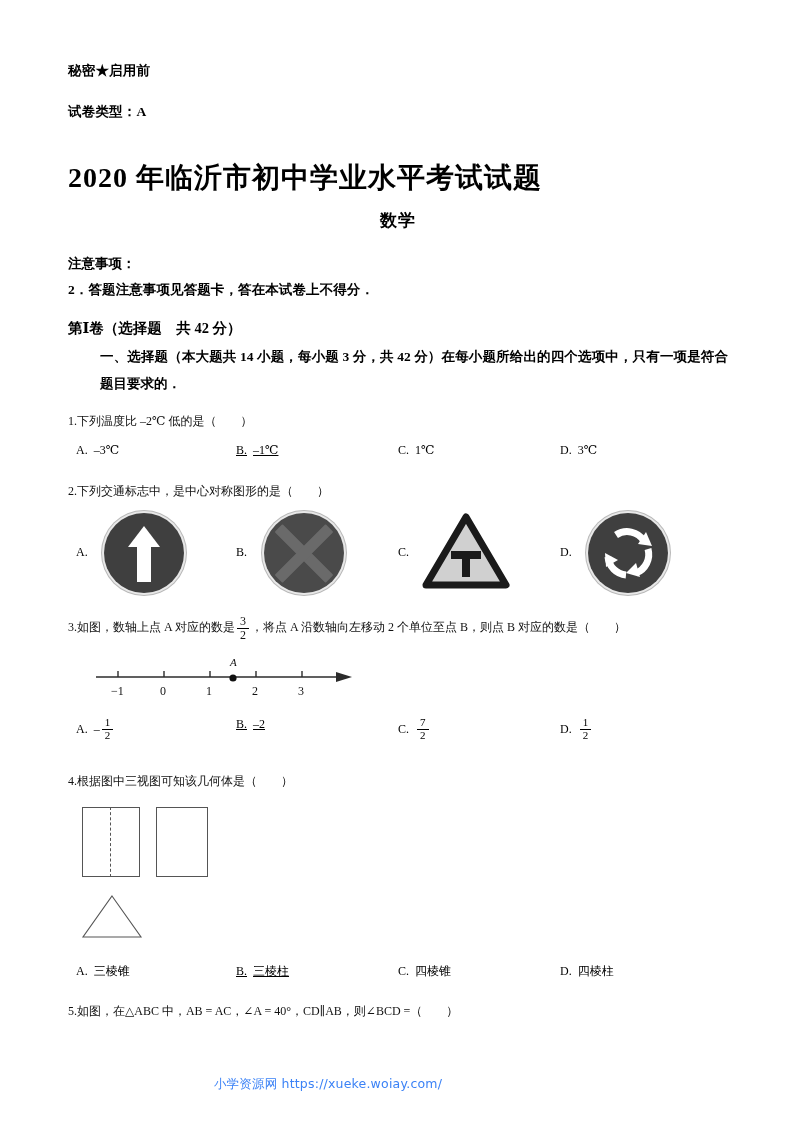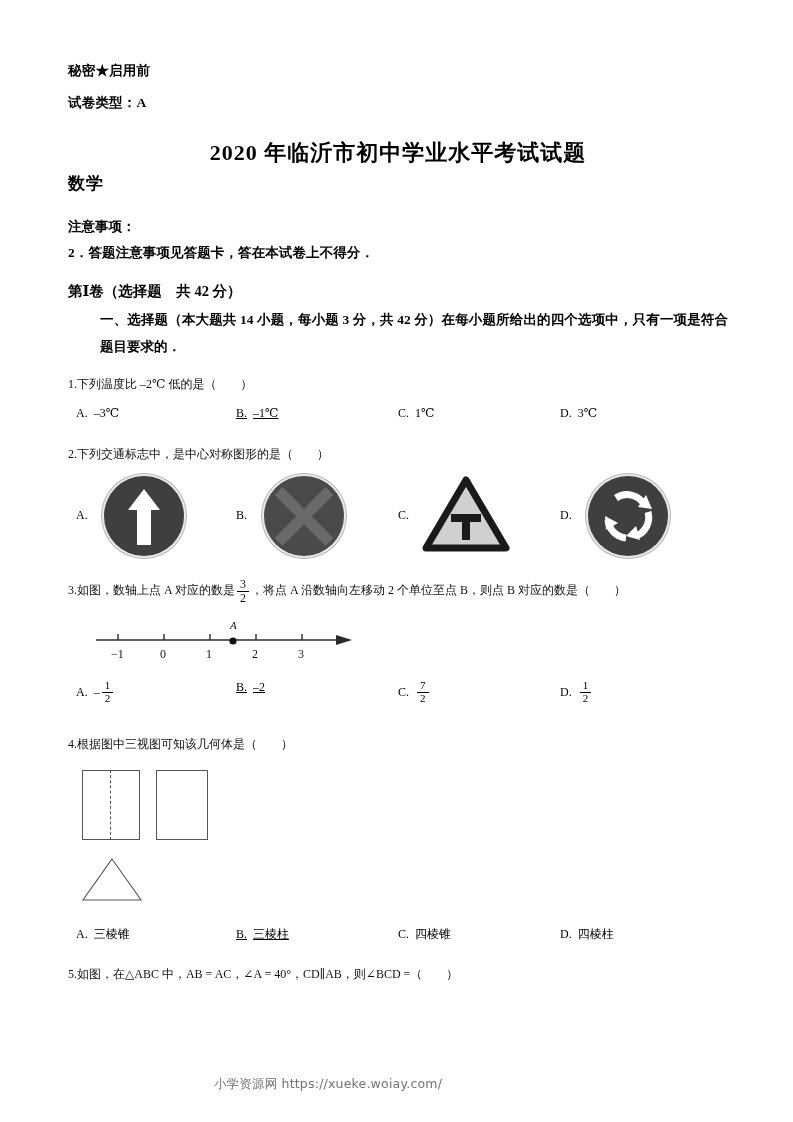--- a/index.html
+++ b/index.html
@@ -30,35 +30,34 @@
     width: 660px;
   }
 
   
   .meta-line {
     font-size: 13.5px;
     font-weight: bold;
     line-height: 26px;
     letter-spacing: 0.2px;
   }
-  .meta-line.second { margin-top: 6px; }
+  .meta-line.second { margin-top: 15px; }
 
   
   .paper-title {
+    font-size: 28px;
+    font-weight: bold;
+    margin-top: 34px;
+    letter-spacing: 1px;
+  }
+  .paper-subject {
     text-align: center;
-    font-size: 22px;
-    font-weight: bold;
-    margin-top: 22px;
-    letter-spacing: 1px;
-  }
-  .paper-subject {
-    text-align: left;
     font-size: 17px;
     font-weight: bold;
-    margin-top: 4px;
+    margin-top: 12px;
     letter-spacing: 1px;
   }
 
   
   .notes {
     margin-top: 20px;
   }
   .notes-heading {
     font-size: 13.5px;
     font-weight: bold;
@@ -240,21 +239,21 @@
 
   
   .footer-watermark {
     position: absolute;
     left: 12px;
     right: 0;
     top: 1076px;
     text-align: center;
     font-family: "DejaVu Sans", "Liberation Sans", sans-serif;
     font-size: 12.5px;
-    color: #737373;
+    color: #3b82f6;
     letter-spacing: 0.2px;
   }
 </style>
 </head>
 <body>
 
 <div class="page">
   <div class="content">
 
     <div class="meta-line">秘密★启用前</div>

